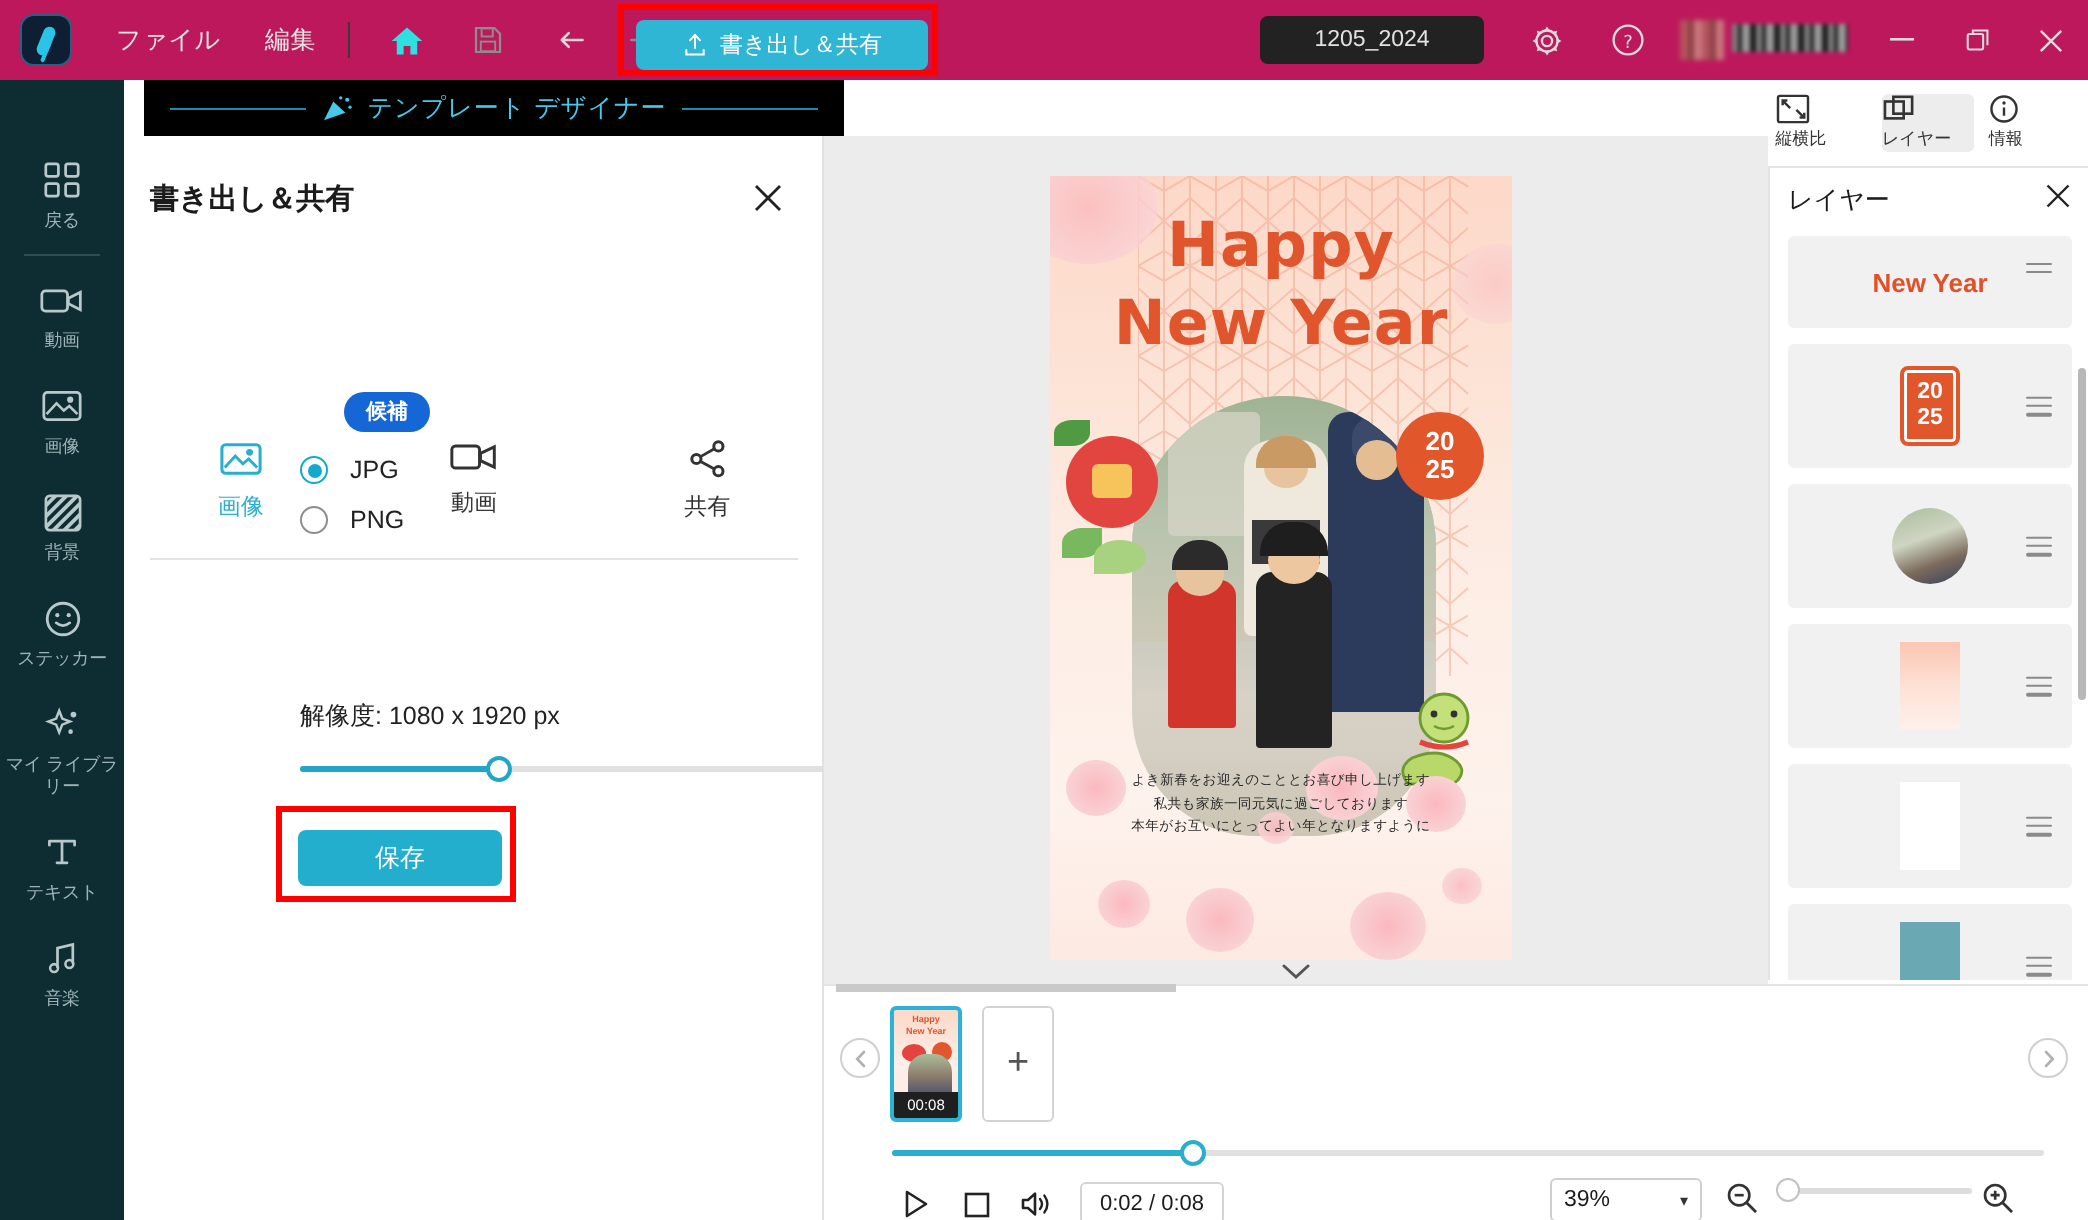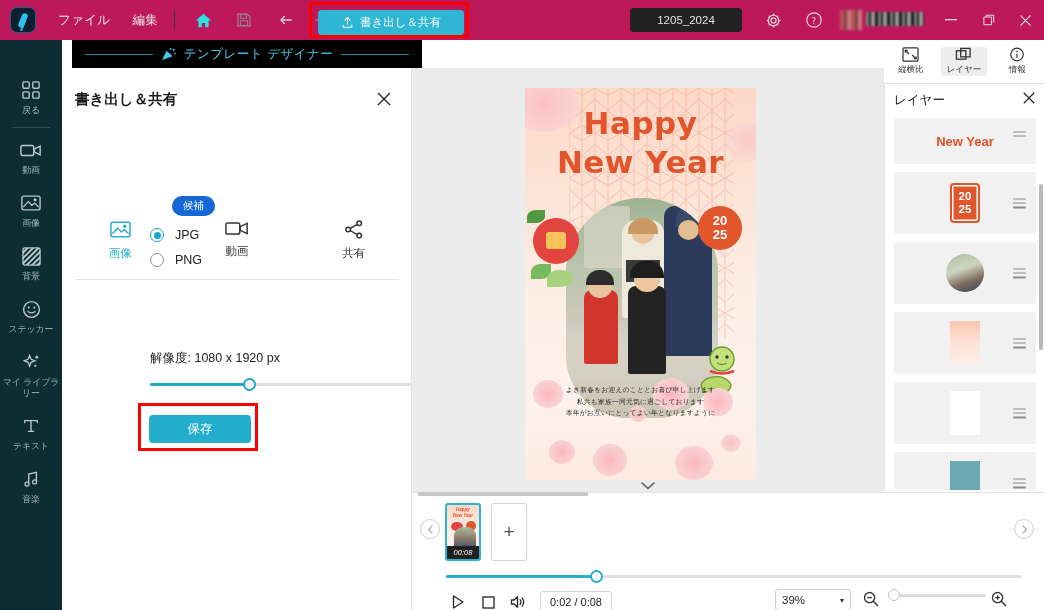--- a/index.html
+++ b/index.html
@@ -109,21 +109,21 @@
   }
   .panel-title {
     position: absolute; left: 13px; top: 22px; font-size: 14.5px; color: #1b1b1b; font-weight: bold;
   }
   .panel-close {
     position: absolute; right: 16px; top: 20px; width: 22px; height: 22px;
     display: flex; align-items: center; justify-content: center; cursor: pointer;
   }
   .badge {
     position: absolute; left: 110px; top: 128px; background: #1667d6; color: #fff;
-    font-size: 10.5px; padding: 3px 11px; border-radius: 10px; font-weight: normal;
+    font-size: 10.5px; padding: 3px 11px; border-radius: 10px; font-weight: bold;
   }
   .tabs { position: absolute; left: 0; top: 152px; width: 350px; display: flex; }
   .tab {
     flex: 1; display: flex; flex-direction: column; align-items: center; gap: 7px;
     cursor: pointer; color: #333;
   }
   .tab .tl { font-size: 11.5px; }
   .tab.active, .tab.active .tl { color: #29aed0; }
   .panel-hr {
     position: absolute; left: 13px; top: 211px; width: 324px; height: 1px; background: #e3e3e3;
@@ -216,21 +216,21 @@
     display: flex; align-items: center; justify-content: center; cursor: pointer;
   }
 
   
   .layer-toolbar {
     position: absolute; left: 884px; top: 40px; width: 160px; height: 44px;
     background: #fff; display: flex; align-items: center; justify-content: space-around;
     border-bottom: 1px solid #e4e4e4;
   }
   .lt-item {
-    display: flex; flex-direction: column; align-items: center; gap: 2px; cursor: pointer;
+    display: flex; flex-direction: column; align-items: flex-start; gap: 2px; cursor: pointer;
     width: 46px;
   }
   .lt-item .lt-l { font-size: 8.5px; color: #333; }
   .lt-item.sel { background: #ededed; border-radius: 3px; }
   .layers {
     position: absolute; left: 884px; top: 84px; width: 160px; height: 406px;
     background: #fff; border-left: 1px solid #e4e4e4;
   }
   .layers-head {
     position: absolute; left: 0; top: 0; width: 160px; height: 32px;
@@ -274,21 +274,20 @@
   }
   .arrow-btn {
     position: absolute; top: 519px; width: 20px; height: 20px; border-radius: 50%;
     border: 1px solid #cfcfcf; color: #aaa; font-size: 10px;
     display: flex; align-items: center; justify-content: center; cursor: pointer; background: #fff;
   }
   .clip {
     position: absolute; left: 445px; top: 503px; width: 36px; height: 58px;
     border: 2px solid #29b4d4; border-radius: 3px; overflow: hidden; cursor: pointer;
     background: linear-gradient(180deg,#fcd9c9 0%,#fdeee7 50%,#fdece5 100%);
-    font-style: italic;
   }
   .clip-mini-t {
     position: absolute; left: 0; top: 2px; width: 100%; text-align: center;
     font-size: 4.5px; font-weight: bold; color: #e0552c; line-height: 5.5px;
   }
   .clip-dur {
     position: absolute; left: 0; bottom: 0; width: 100%; height: 13px; background: #1f1f1f;
     color: #fff; font-size: 7.5px; display: flex; align-items: center; justify-content: center;
   }
   .add-clip {

